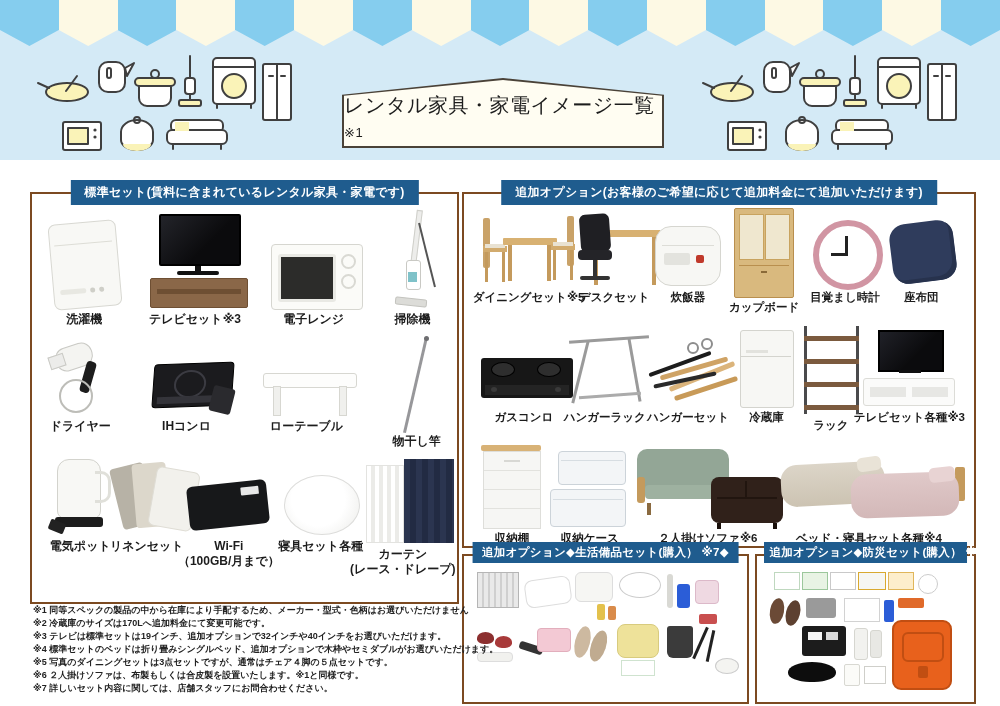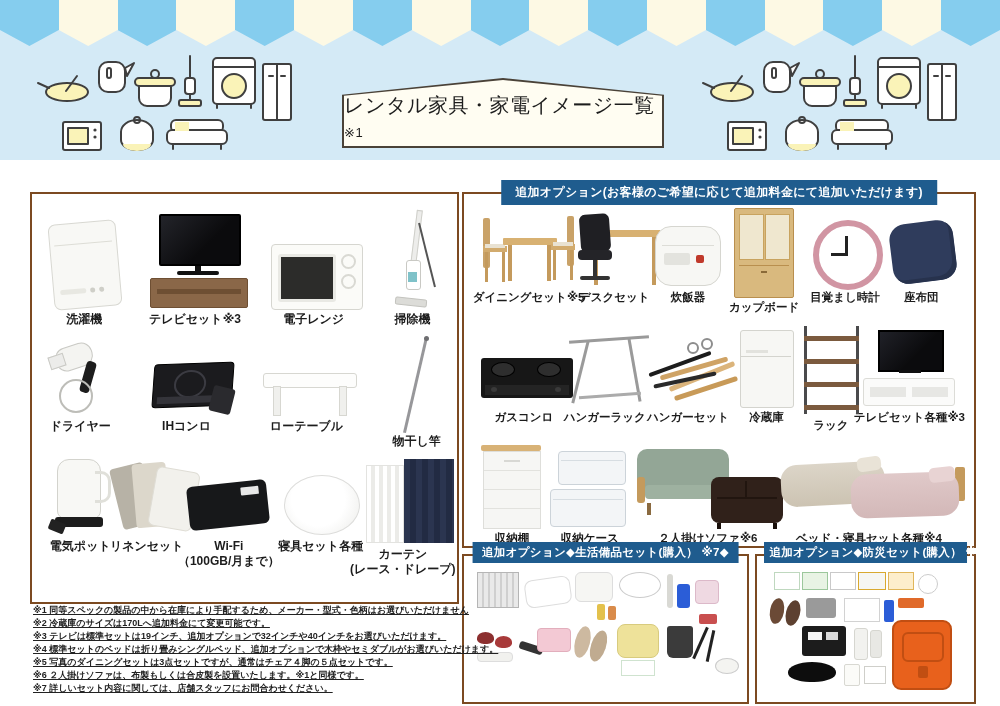--- a/index.html
+++ b/index.html
@@ -24,21 +24,21 @@
   .tab{position:absolute;top:-14px;left:50%;transform:translateX(-50%);background:#1f5c8e;color:#fff;
        font-size:12px;font-weight:bold;padding:4px 14px;white-space:nowrap;letter-spacing:.3px;}
   .row{display:flex;justify-content:space-between;padding:0 17px;}
   .card{display:flex;flex-direction:column;align-items:center;min-width:0;}
   .ph{display:flex;align-items:flex-end;justify-content:center;width:100%;}
   .stage{position:relative;margin:0 auto;}
   .a{position:absolute;}
   .lbl{font-weight:bold;font-size:12px;text-align:center;white-space:nowrap;line-height:1.25;margin-top:2px;}
   
   .footnotes{position:absolute;left:33px;top:604px;width:440px;font-size:9px;font-weight:bold;
-             color:#222;line-height:1.45;white-space:nowrap;text-decoration:underline;}
+             color:#222;line-height:1.45;white-space:nowrap;}
   
   .lineart{stroke:#3f3f3f;stroke-width:2;fill:none;stroke-linejoin:round;stroke-linecap:round;}
   .fillw{fill:#ffffff;} .filly{fill:#faf3b8;}
 </style>
 </head>
 <body>
 
 <div class="page">
 
   <div class="banner">
@@ -157,20 +157,21 @@
             <rect class="lineart fillw" x="132" y="78" width="60" height="14" rx="5"></rect>
             <rect x="140" y="70" width="14" height="9" fill="#faf3b8"></rect>
             <line class="lineart" x1="138" y1="92" x2="138" y2="97"></line>
             <line class="lineart" x1="186" y1="92" x2="186" y2="97"></line>
           </g>
       </svg>
     </div>
   </div>
 
   <section class="panel" style="left:30px;top:192px;width:425px;height:408px">
+    <div class="tab">標準セット(賃料に含まれているレンタル家具・家電です)</div>
 
     <div class="row" style="margin-top:14px">
       <div class="card" style="flex-basis:18%">
         <div class="ph" style="height:102px">
             <div class="stage" style="width:72px;height:94px">
           <div class="a" style="left:2px;top:6px;width:66px;height:84px;background:#f8f8f5;border:1px solid #d8d8d2;border-radius:7px;transform:rotate(-5deg)">
             <div class="a" style="left:4px;top:20px;right:4px;height:1px;background:#ddddd6"></div>
             <div class="a" style="left:6px;bottom:14px;width:26px;height:5px;background:#e8e8e2;border-radius:2px"></div>
             <div class="a" style="left:36px;bottom:14px;width:5px;height:5px;background:#cfcfc8;border-radius:50%"></div>
             <div class="a" style="left:45px;bottom:14px;width:5px;height:5px;background:#cfcfc8;border-radius:50%"></div>

